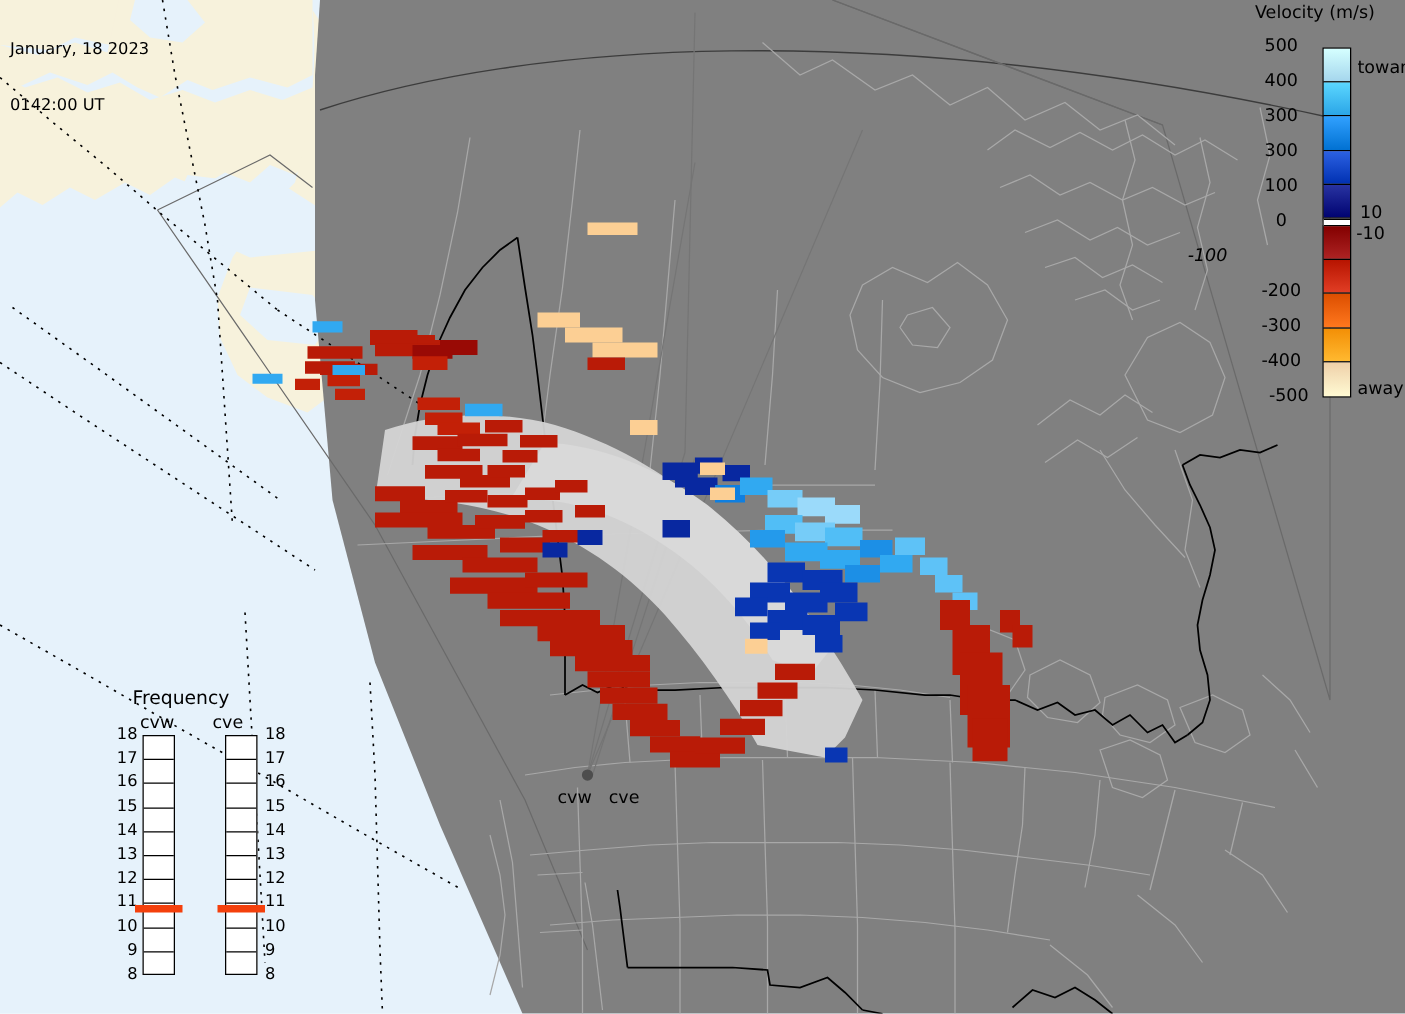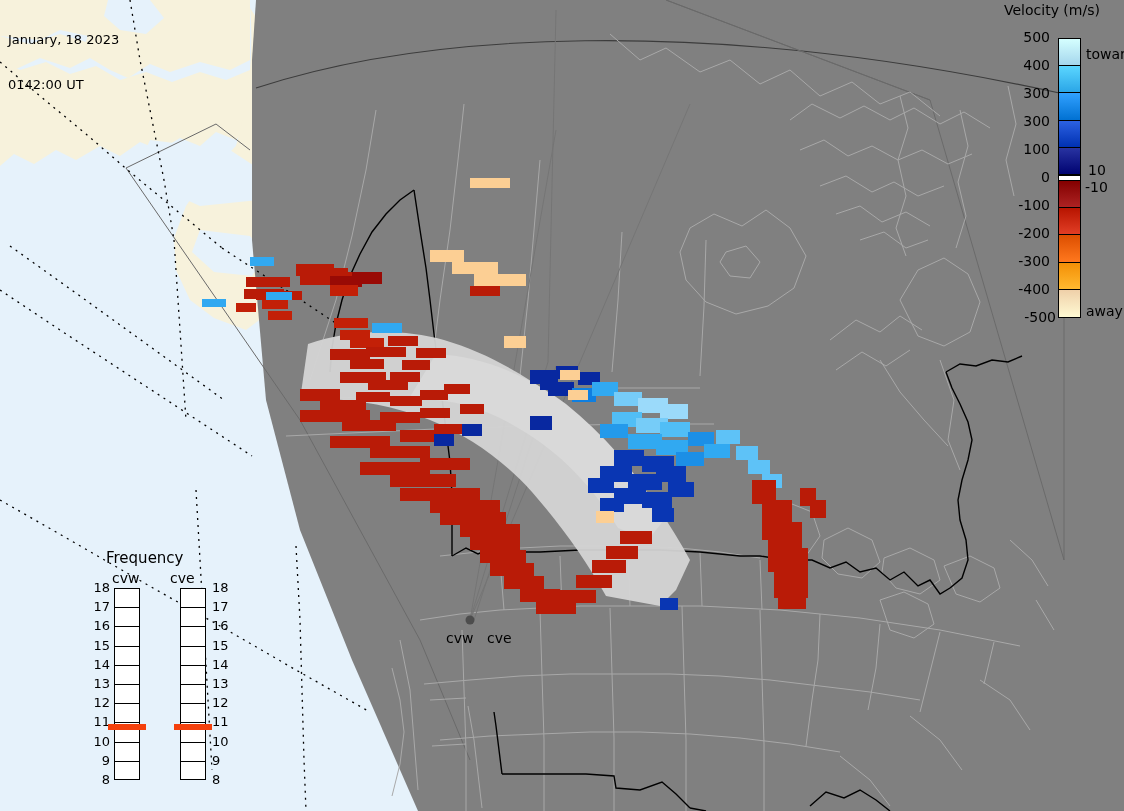--- a/index.html
+++ b/index.html
@@ -7,21 +7,21 @@
   body{font-family:"DejaVu Sans",sans-serif;}
   #stage{position:relative;width:1124px;height:811px;overflow:hidden;background:#e6f2fb;}
   #stage svg.layer{position:absolute;left:0;top:0;width:1124px;height:811px;}
   .txt{position:absolute;white-space:pre;font-family:"DejaVu Sans",sans-serif;}
 
   
   #tstamp{left:8px;top:2px;font-size:13px;color:#000;line-height:15px;}
 
   
   #velTitle{left:1004px;top:2px;font-size:14px;color:#000;}
-  .velTick{position:absolute;font-size:14px;color:#000;text-align:right;width:50px;}
+  .velTick{position:absolute;font-size:14px;color:#000;text-align:center;width:50px;}
   .velSide{position:absolute;font-size:14px;color:#000;}
   #velBar{position:absolute;left:1058px;top:38px;width:23px;height:280px;
           border:1px solid #000;box-sizing:border-box;}
   #velBar .seg{width:100%;box-sizing:border-box;border-bottom:1px solid #000;}
   #velBar .seg:last-child{border-bottom:none;}
   #velBar .zero{height:6px;background:#ffffff;border-top:1px solid #000;border-bottom:1px solid #000;}
 
   
   #freqTitle{left:106px;top:549px;font-size:15px;color:#000;}
   .freqSub{position:absolute;font-size:14px;color:#000;}
@@ -369,21 +369,21 @@
       <div class="seg" style="height: 27.2px; background: linear-gradient(rgb(243, 143, 6), rgb(255, 185, 48));"></div>
       <div class="seg" style="height: 27.2px; background: linear-gradient(rgb(239, 208, 169), rgb(255, 250, 211));"></div>
     </div>
   <div id="velTicks">
       <div class="velTick" style="left: 1000px; top: 29px;">500</div>
       <div class="velTick" style="left: 1000px; top: 57px;">400</div>
       <div class="velTick" style="left: 1000px; top: 85px;">300</div>
       <div class="velTick" style="left: 1000px; top: 113px;">300</div>
       <div class="velTick" style="left: 1000px; top: 141px;">100</div>
       <div class="velTick" style="left: 1000px; top: 169px;">0</div>
-      <div class="velTick" style="left: 1000px; top: 197px;">-100</div>
+      <div class="velTick" style="left: 941px; top: 197px; font-style: italic;">-100</div>
       <div class="velTick" style="left: 1000px; top: 225px;">-200</div>
       <div class="velTick" style="left: 1000px; top: 253px;">-300</div>
       <div class="velTick" style="left: 1000px; top: 281px;">-400</div>
       <div class="velTick" style="left: 1006px; top: 309px;">-500</div>
     </div>
   <div class="velSide" style="left:1086px;top:46px;">toward</div>
   <div class="velSide" style="left:1086px;top:303px;">away</div>
   <div class="velSide" style="left:1088px;top:162px;">10</div>
   <div class="velSide" style="left:1085px;top:179px;">-10</div>
 

